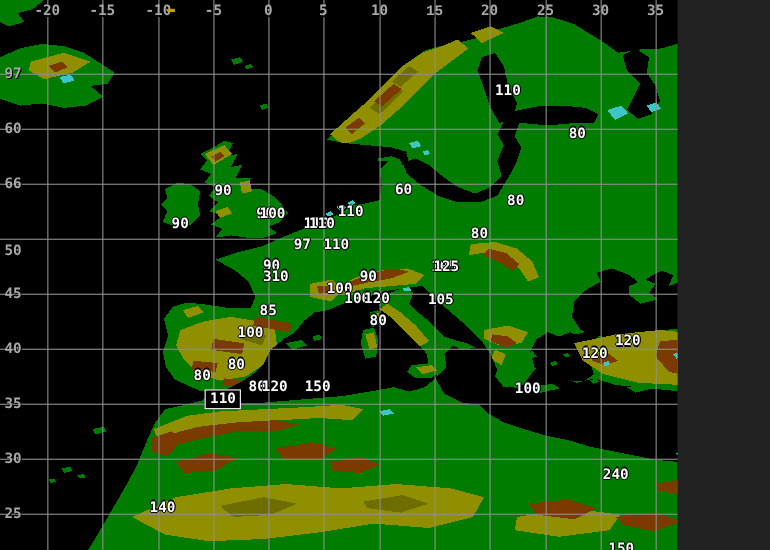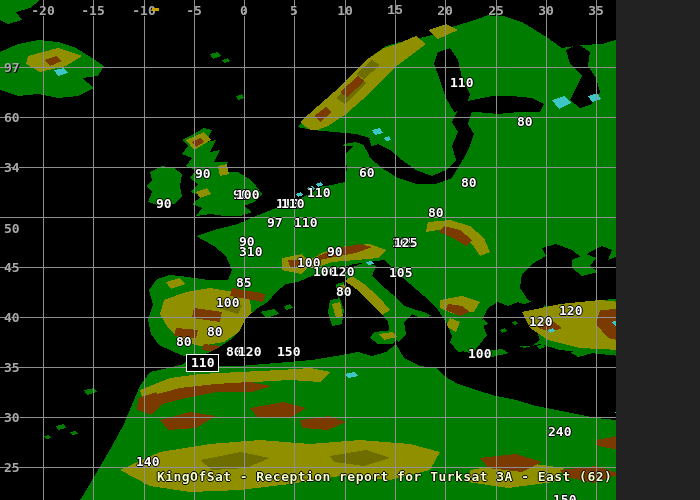--- a/index.html
+++ b/index.html
@@ -145,21 +145,21 @@
       <span class="axlab axtop" style="left: 345px; top: 4px;">10</span>
       <span class="axlab axtop" style="left: 395px; top: 4px; font-family: Liberation Mono, monospace;">15</span>
       <span class="axlab axtop" style="left: 445px; top: 4px;">20</span>
       <span class="axlab axtop" style="left: 496px; top: 4px;">25</span>
       <span class="axlab axtop" style="left: 546px; top: 4px;">30</span>
       <span class="axlab axtop" style="left: 596px; top: 4px;">35</span>
       <span class="axlab axtop" style="left: 647px; top: 4px;">40</span>
       <span class="axlab axtop" style="left: 697px; top: 4px;">45</span>
       <span class="axlab" style="left: 4px; top: 61px;">97</span>
       <span class="axlab" style="left: 4px; top: 111px;">60</span>
-      <span class="axlab" style="left: 4px; top: 161px;">34</span>
+      <span class="axlab" style="left: 4px; top: 161px;">66</span>
       <span class="axlab" style="left: 4px; top: 222px;">50</span>
       <span class="axlab" style="left: 4px; top: 261px;">45</span>
       <span class="axlab" style="left: 4px; top: 311px;">40</span>
       <span class="axlab" style="left: 4px; top: 361px;">35</span>
       <span class="axlab" style="left: 4px; top: 411px;">30</span>
       <span class="axlab" style="left: 4px; top: 461px;">25</span>
     </div>
   <div id="labellayer">
       <span class="mlabel" style="left: 450px; top: 76px;">110</span>
       <span class="mlabel" style="left: 517px; top: 115px;">80</span>
@@ -196,14 +196,13 @@
       <span class="mlabel" style="left: 468px; top: 347px;">100</span>
       <span class="mlabel" style="left: 529px; top: 315px;">120</span>
       <span class="mlabel" style="left: 559px; top: 304px;">120</span>
       <span class="mlabel" style="left: 548px; top: 425px;">240</span>
       <span class="mlabel" style="left: 136px; top: 455px;">140</span>
       <span class="mlabel" style="left: 553px; top: 493px;">150</span>
       <span class="mlabel" style="left: 688px; top: 493px;">140</span>
     </div>
 
   <div id="marker" style="left: 152px; top: 8px;"></div>
-  <div id="footer">KingOfSat - Reception report for Turksat 3A - East (62)</div>
 </div>
 
 </body></html>

